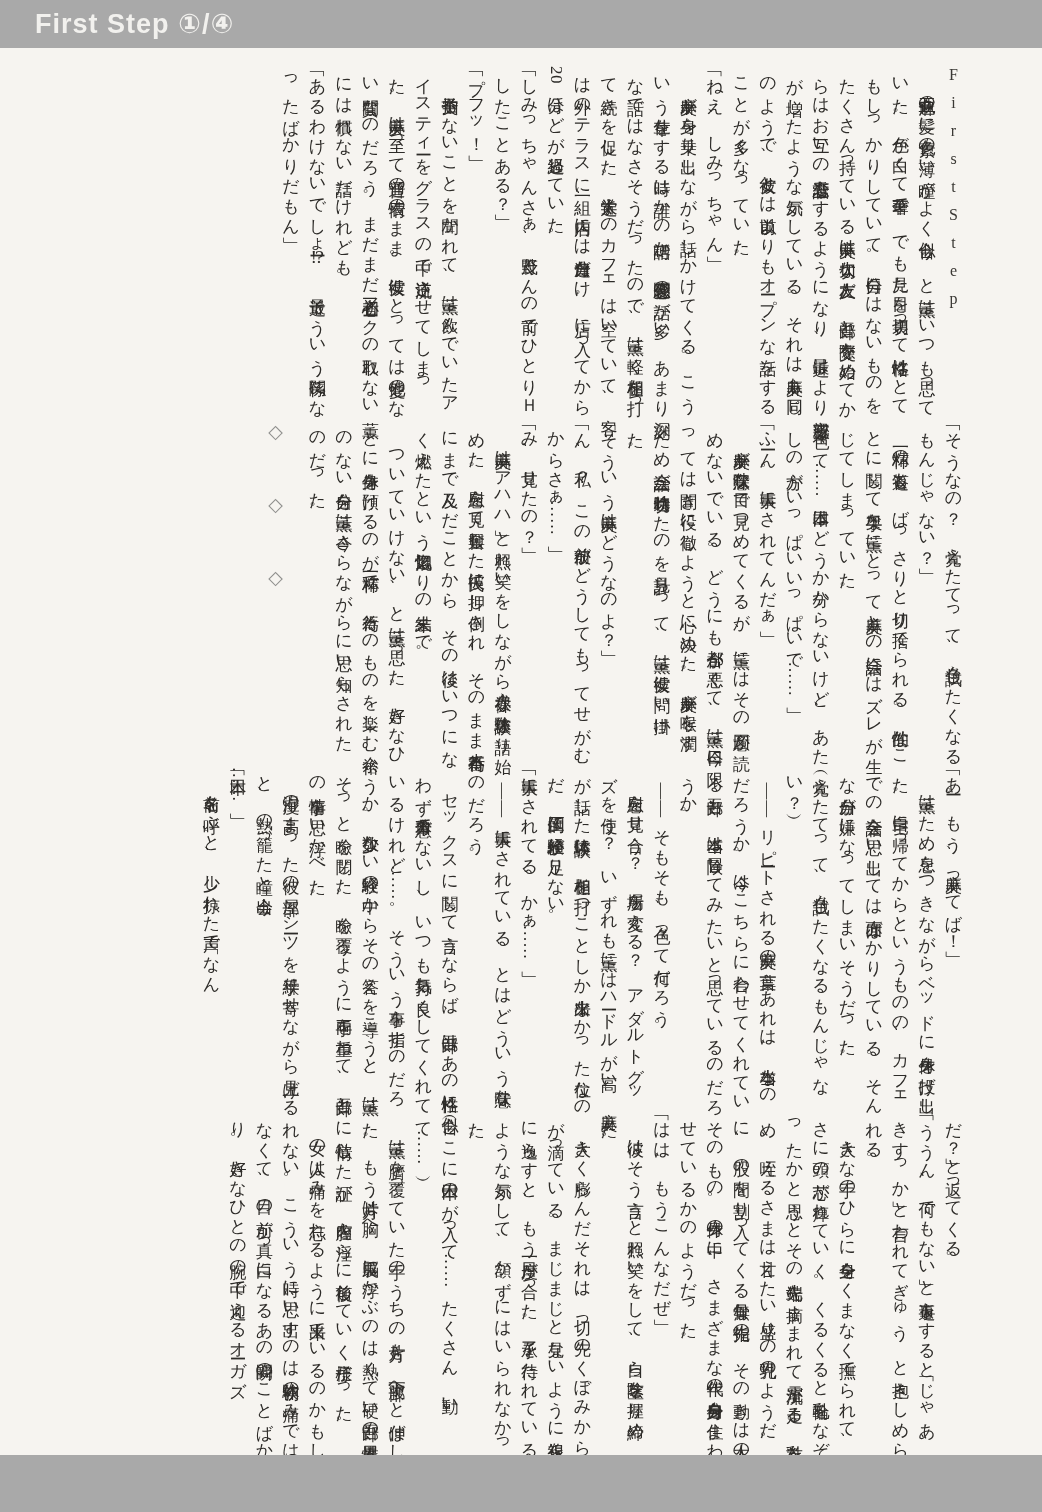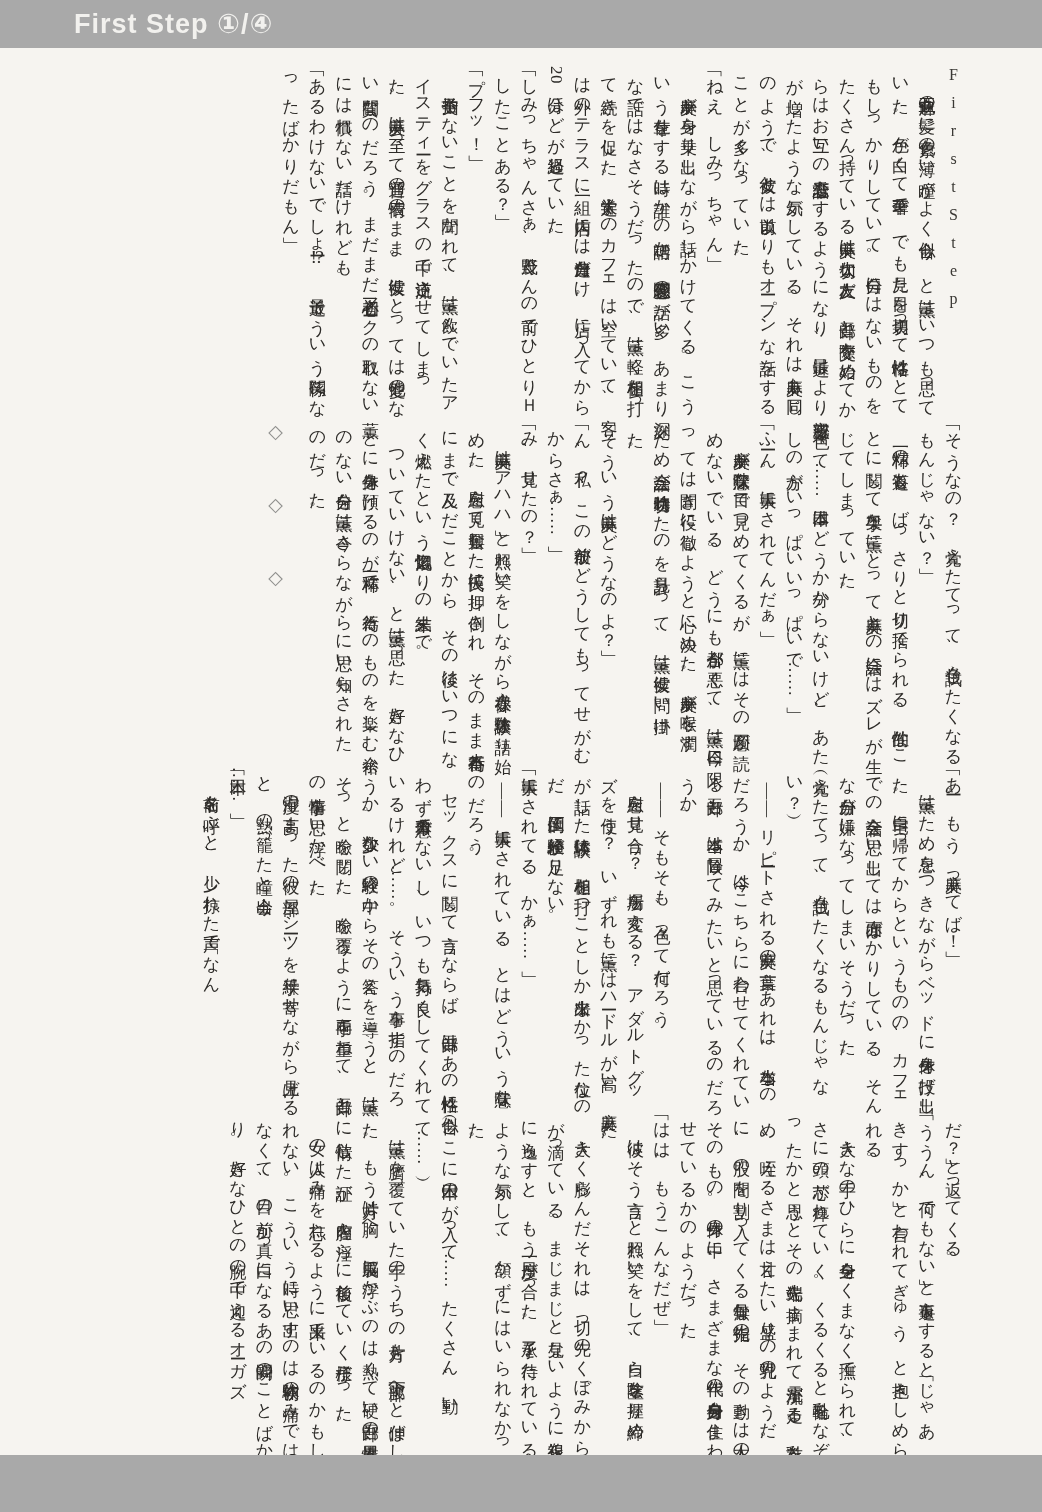--- a/index.html
+++ b/index.html
@@ -9,21 +9,21 @@
     background:#f6f4f0;
     overflow:hidden;
     font-family:"Liberation Serif","DejaVu Serif",serif;
   }
   .top-bar{
     position:absolute;top:0;left:0;width:100%;height:48px;
     background:#a9a9a9;
   }
   .header-title{
     display:block;
-    padding-left:74px;
+    padding-left:35px;
     line-height:48px;
     font-family:"Liberation Sans","DejaVu Sans",sans-serif;
     font-size:27px;
     font-weight:bold;
     letter-spacing:1px;
     color:#f2f1ee;
   }
   .footer-bar{
     position:absolute;left:0;bottom:0;width:100%;height:57px;
     background:#a9a9a9;

